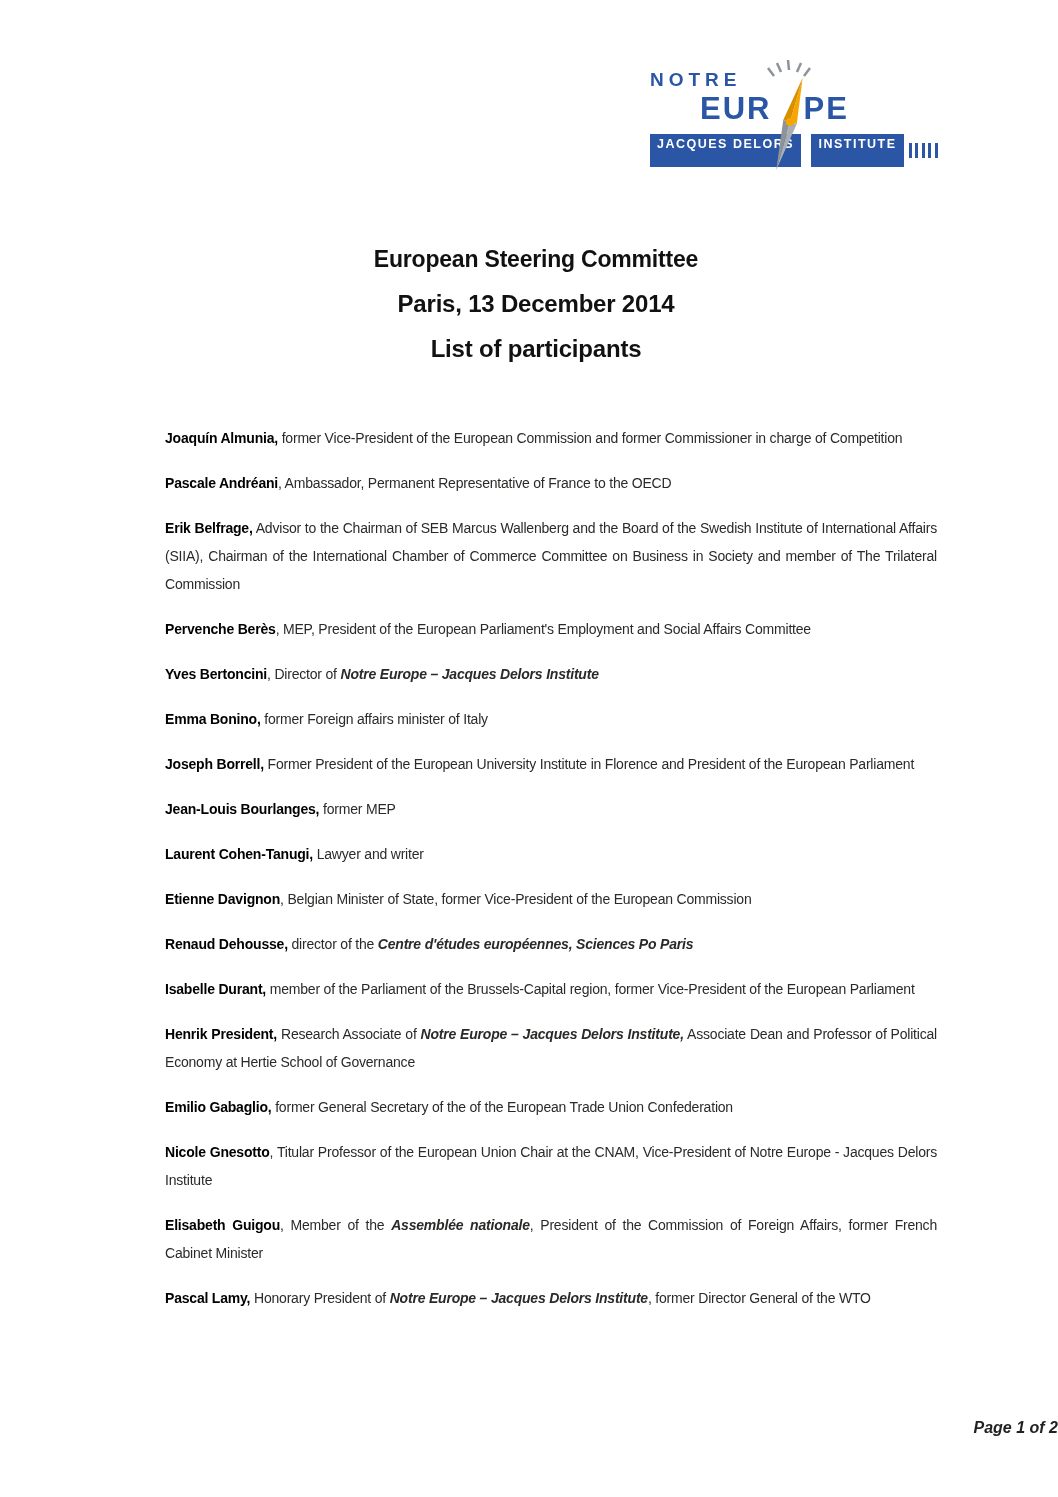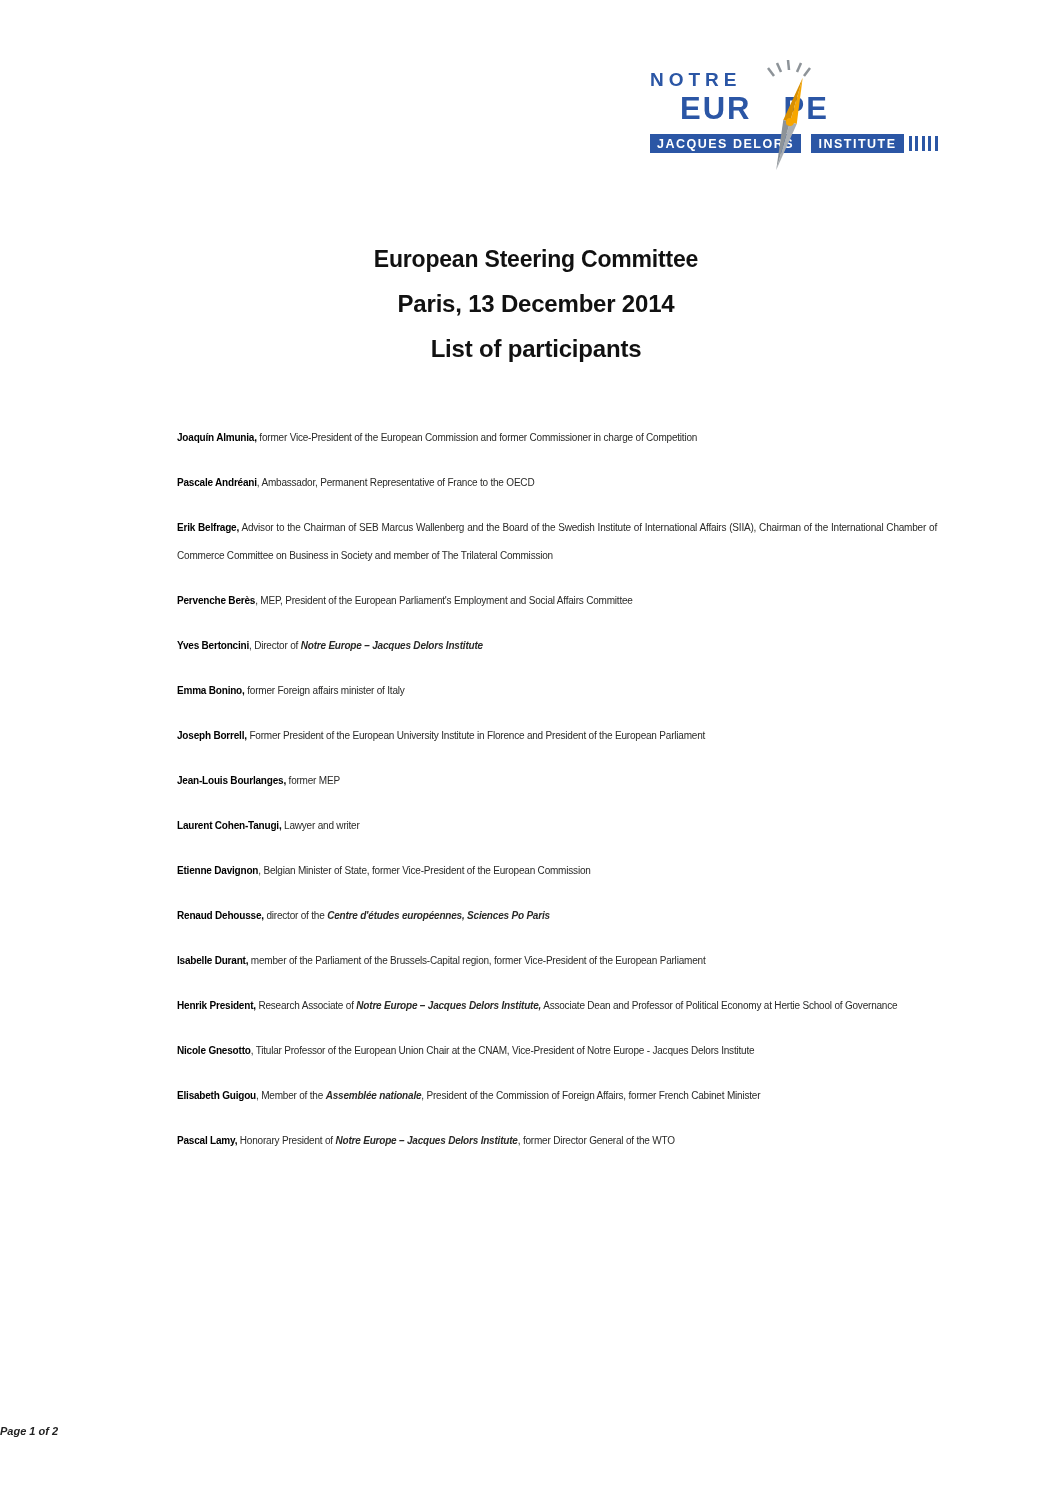--- a/index.html
+++ b/index.html
@@ -5,45 +5,45 @@
   :root { --blue:#2b56a5; --orange:#f7a600; --grey:#8d9398; }
   html,body { margin:0; padding:0; background:#ffffff; }
   .page {
     position:relative; width:1058px; height:1497px; background:#fff; overflow:hidden;
     font-family:"Liberation Sans","DejaVu Sans",sans-serif; color:#1d1d1b;
   }
 
   
   .logo { position:absolute; left:650px; top:70px; width:290px; height:118px; }
   .logo-notre { font-size:19px; font-weight:bold; letter-spacing:5px; color:var(--blue); line-height:1.1; }
-  .logo-europe { margin-left:30px; margin-top:2px; font-size:31px; font-weight:bold; letter-spacing:2px; color:var(--blue); line-height:1; display:flex; align-items:center; }
+  .logo-europe { margin-left:50px; margin-top:2px; font-size:31px; font-weight:bold; letter-spacing:2px; color:var(--blue); line-height:1; display:flex; align-items:center; }
   .o-spacer { display:inline-block; width:32px; }
   .logo-band { display:flex; align-items:center; margin-top:10px; }
-  .band-box { background:var(--blue); color:#fff; font-weight:bold; font-size:12.5px; letter-spacing:1.5px; padding:4px 7px 3px; line-height:1; white-space:nowrap; }
+  .band-box { background:var(--blue); color:#fff; font-weight:bold; font-size:12.5px; letter-spacing:1.5px; padding:4px 7px 17px; line-height:1; white-space:nowrap; }
   .band-gap { width:16px; }
   .band-bars { margin-left:5px; width:48px; height:15px; background:repeating-linear-gradient(90deg, var(--blue) 0 3px, transparent 3px 6.5px); }
   .compass { position:absolute; left:116px; top:-10px; width:48px; height:126px; pointer-events:none; }
 
   
   .title-block { position:absolute; top:246px; left:0; width:100%; text-align:center; color:#111;padding-left:7px; }
   .title-main { font-size:23px; font-weight:bold; letter-spacing:-0.2px; }
   .title-sub  { font-size:24px; font-weight:bold; letter-spacing:-0.2px; margin-top:17px; }
 
   
   .participants { position:absolute; top:424px; left:165px; width:772px; }
   .participants p {
-    margin:0 0 17px 12px; font-size:10px; line-height:28px; letter-spacing:-0.2px;
+    margin:0 0 17px 0; font-size:14px; line-height:28px; letter-spacing:-0.2px;
     text-align:justify; color:#2a2a28;
   }
   .participants .b { font-weight:bold; color:#000; }
   .participants .i { font-style:italic;font-weight:bold; }
 
   
-  .footer { position:absolute; bottom:60px; left:0; width:100%; text-align:left;
-            font-size:11px; font-weight:bold; font-style:italic; color:#222; }
+  .footer { position:absolute; bottom:60px; left:0; width:100%; text-align:right;
+            font-size:16px; font-weight:bold; font-style:italic; color:#222; }
 </style>
 </head>
 <body>
 
 <div class="page">
 
   <div class="logo">
     <div class="logo-notre">NOTRE</div>
     <div class="logo-europe">
       <span>EUR</span>
@@ -87,20 +87,21 @@
       <p><span class="b">Pervenche Berès</span><span>, MEP, President of the European Parliament's Employment and Social Affairs Committee</span></p>
       <p><span class="b">Yves Bertoncini</span><span>, Director of </span><span class="i">Notre Europe – Jacques Delors Institute</span></p>
       <p><span class="b">Emma Bonino,</span><span> former Foreign affairs minister of Italy</span></p>
       <p><span class="b">Joseph Borrell,</span><span> Former President of the European University Institute in Florence and President of the European Parliament</span></p>
       <p><span class="b">Jean-Louis Bourlanges,</span><span> former MEP</span></p>
       <p><span class="b">Laurent Cohen-Tanugi,</span><span> Lawyer and writer</span></p>
       <p><span class="b">Etienne Davignon</span><span>, Belgian Minister of State, former Vice-President of the European Commission</span></p>
       <p><span class="b">Renaud Dehousse,</span><span> director of the </span><span class="i">Centre d'études européennes, Sciences Po Paris</span></p>
       <p><span class="b">Isabelle Durant,</span><span> member of the Parliament of the Brussels-Capital region, former Vice-President of the European Parliament</span></p>
       <p><span class="b">Henrik President,</span><span> Research Associate of </span><span class="i">Notre Europe – Jacques Delors Institute,</span><span> Associate Dean and Professor of Political Economy at Hertie School of Governance</span></p>
+      <p><span class="b">Emilio Gabaglio,</span><span> former General Secretary of the of the European Trade Union Confederation</span></p>
       <p><span class="b">Nicole Gnesotto</span><span>, Titular Professor of the European Union Chair at the CNAM, Vice-President of Notre Europe - Jacques Delors Institute</span></p>
       <p><span class="b">Elisabeth Guigou</span><span>, Member of the </span><span class="i">Assemblée nationale</span><span>, President of the Commission of Foreign Affairs, former French Cabinet Minister</span></p>
       <p><span class="b">Pascal Lamy,</span><span> Honorary President of </span><span class="i">Notre Europe – Jacques Delors Institute</span><span>, former Director General of the WTO</span></p>
     </div>
 
   <div class="footer">Page 1 of 2</div>
 
 </div>
 
 </body></html>

